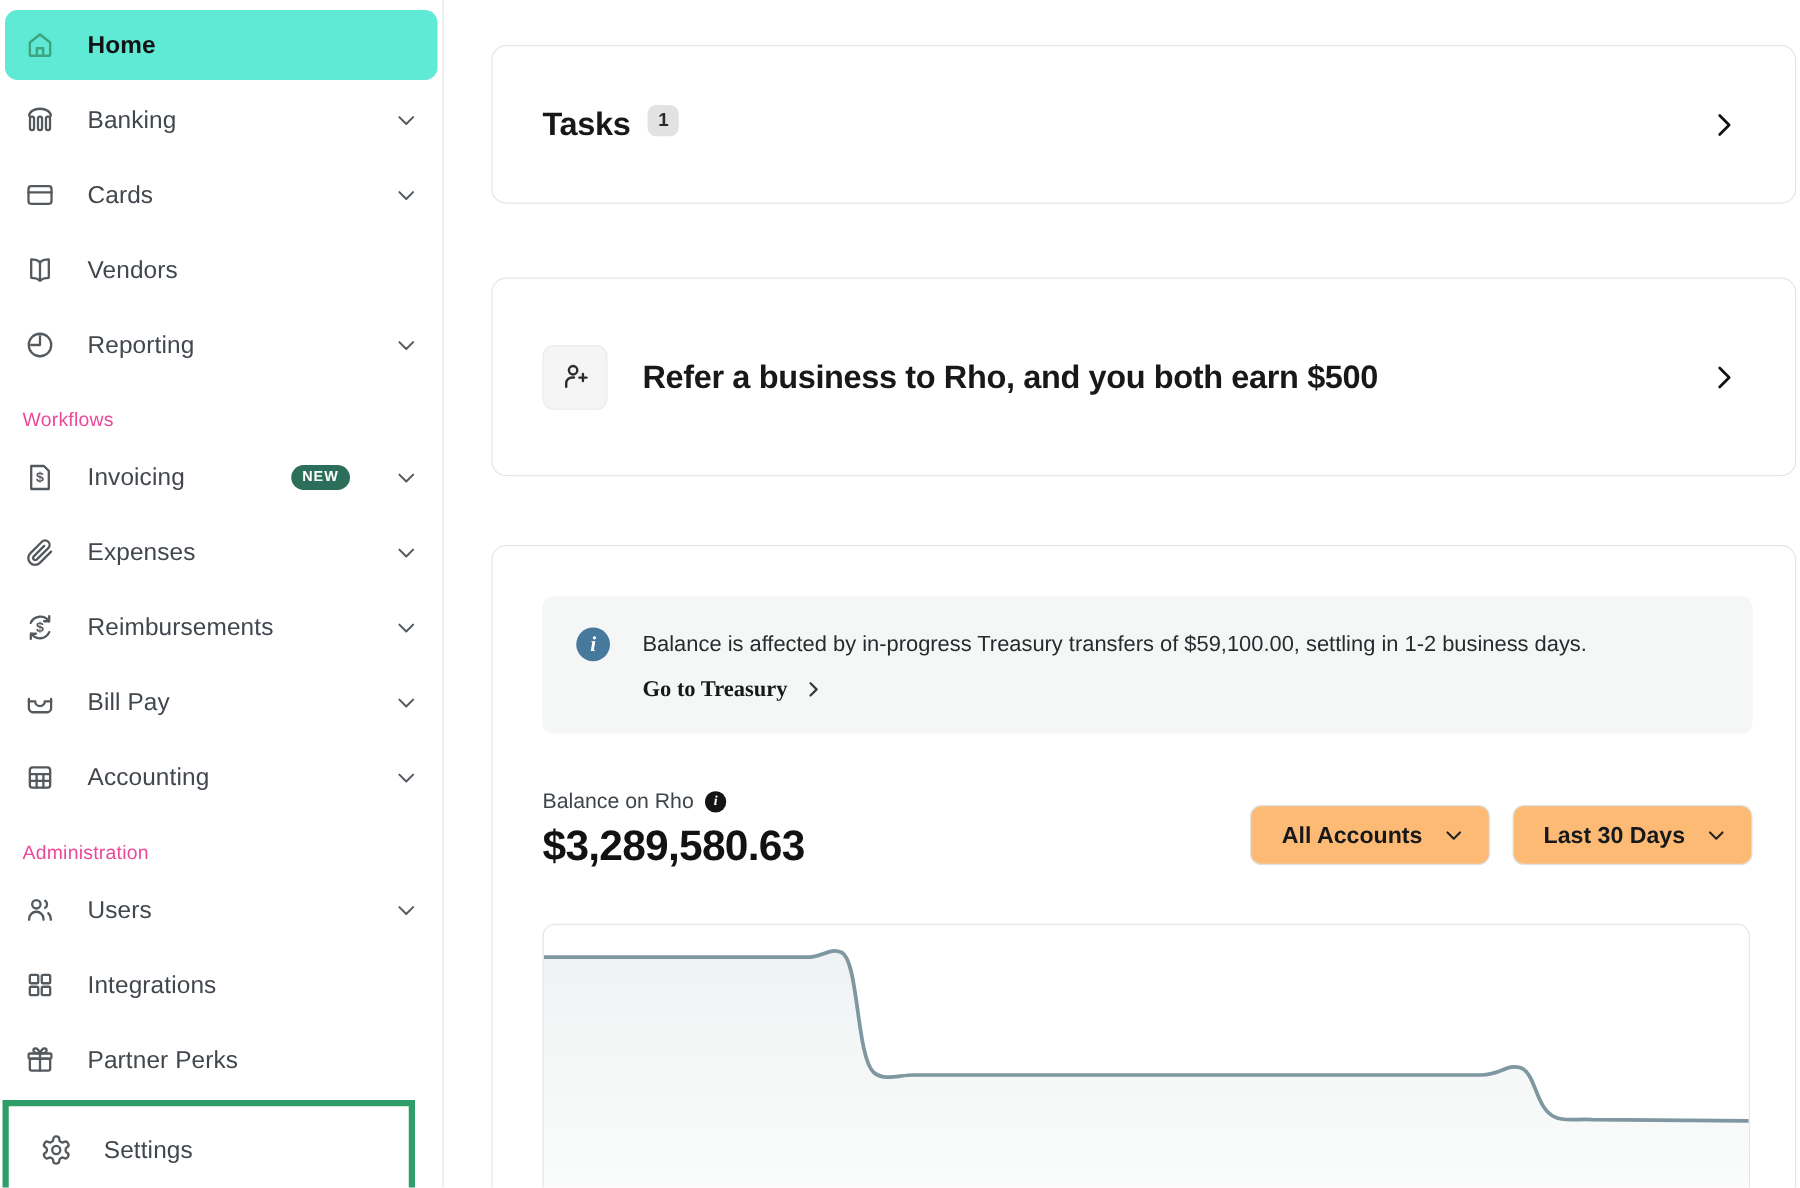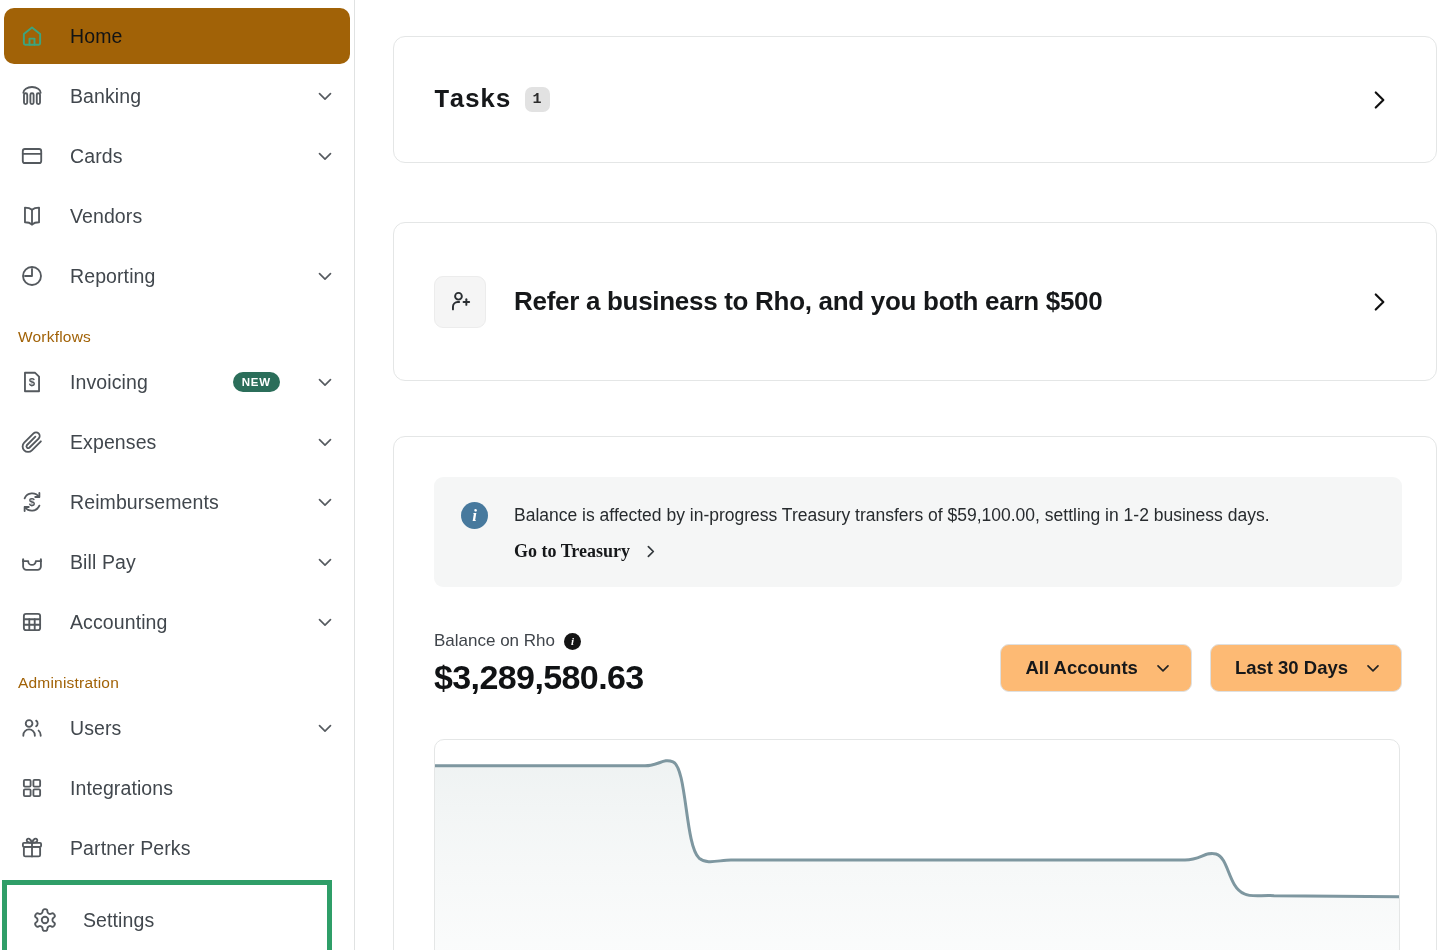--- a/index.html
+++ b/index.html
@@ -7,34 +7,34 @@
     font-family:"Liberation Sans","DejaVu Sans",sans-serif; color:#16181a; }
   body { display:flex; }
 
   
   .sidebar { width:355px; flex-shrink:0; border-right:1px solid #e0e2e2; padding-top:8px; background:#fff; }
   .nav-item { display:flex; align-items:center; height:56px; margin:0 4px 4px 4px; padding:0 14px 0 14px;
     border-radius:10px; gap:24px; font-size:19.5px; color:#41474d; cursor:pointer; }
   .nav-item .icon { width:28px; height:28px; display:flex; align-items:center; justify-content:center; color:#54595e; flex-shrink:0; }
   .nav-item .label { flex:1; letter-spacing:.1px; }
   .nav-item .chev { color:#565b60; display:flex; }
-  .nav-item.active { background:#a16207; color:#111315; font-weight:400; }
+  .nav-item.active { background:#5eead4; color:#111315; font-weight:700; }
   .nav-item.active .icon { color:var(--accent,#3da47e); }
-  .section-label { margin:24px 0 8px 18px; font-size:15.5px; color:#a16207; letter-spacing:.2px; }
+  .section-label { margin:24px 0 8px 18px; font-size:15.5px; color:#ec4899; letter-spacing:.2px; }
   .badge-new { background:var(--badge-green,#2b6e5a); color:#fff; font-size:11.5px; font-weight:700;
     letter-spacing:.8px; padding:4px 9px; border-radius:10px; margin-right:10px; }
   .settings-wrap { border:5px solid var(--highlight-green,#2f9e68); margin:0 22px 0 2px; }
   .settings-wrap .nav-item { height:50px; margin:10px; border-radius:0; }
 
   
   .main { flex:1; padding:36px 3px 0 38px; background:#fff; }
   .card { border:1px solid #e4e6e6; border-radius:12px; background:#fff; }
   .row-card { display:flex; align-items:center; padding:0 44px 0 40px; }
   .tasks-card { height:127px; justify-content:space-between; }
-  .tasks-left { display:flex; align-items:center; gap:14px;font-family:Liberation Mono, monospace; }
+  .tasks-left { display:flex; align-items:flex-start; gap:14px; }
   .tasks-title { font-size:26px; font-weight:700; letter-spacing:-.3px; }
   .count-badge { min-width:25px; height:25px; background:#e2e2e2; border-radius:7px; display:flex;
     align-items:center; justify-content:center; font-size:15px; font-weight:600; color:#2b2b2b; padding:0 6px; }
   .chev-right { color:#111; display:flex; }
 
   .refer-card { margin-top:59px; height:159px; gap:28px; }
   .icon-tile { width:52px; height:52px; background:#f5f5f5; border:1px solid #ececec; border-radius:9px;
     display:flex; align-items:center; justify-content:center; color:#2a2e32; flex-shrink:0; }
   .refer-title { font-size:26px; font-weight:700; letter-spacing:-.3px; flex:1; }
 

